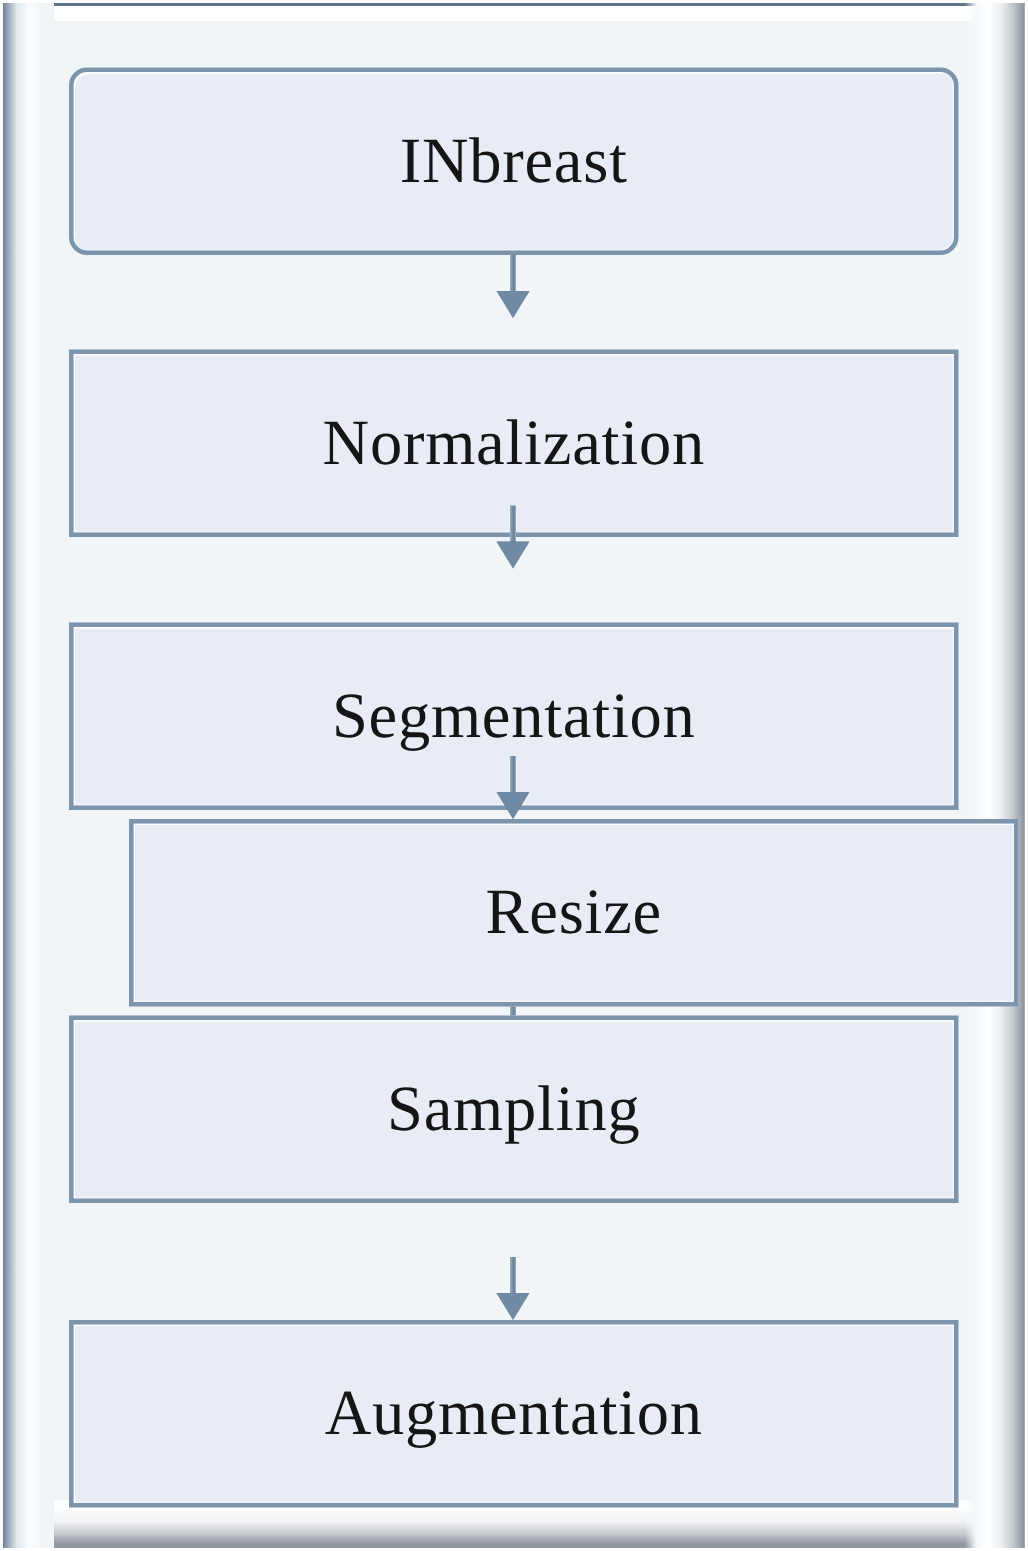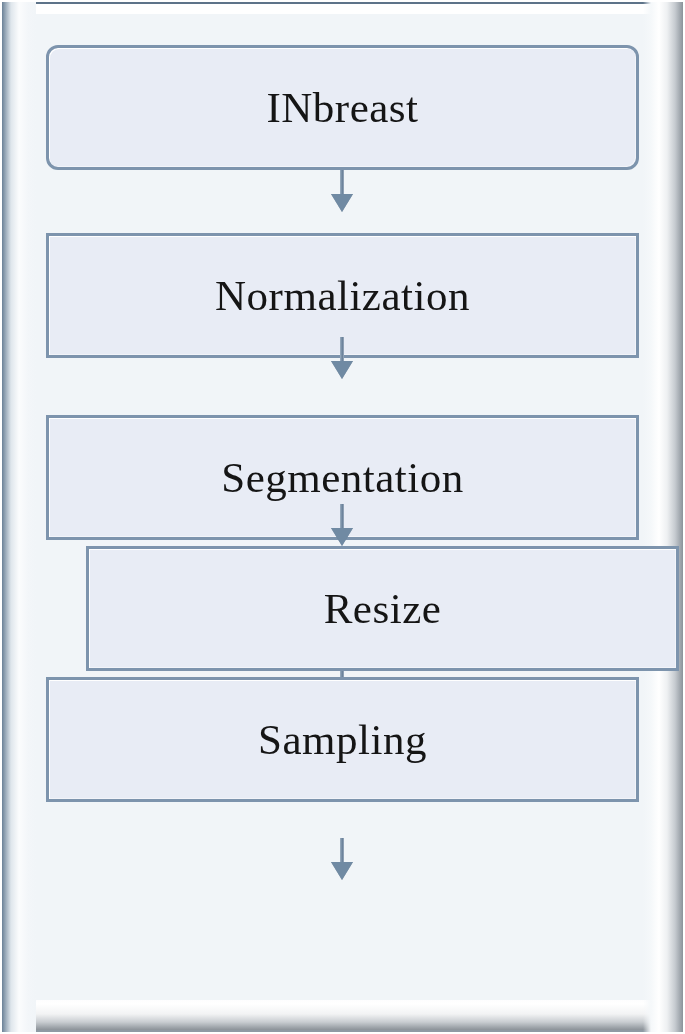--- a/index.html
+++ b/index.html
@@ -203,15 +203,18 @@
 
     <div class="node" style="top:632px;">
       <span class="node-label">Sampling</span>
     </div>
 
     <div class="arrow" style="top:793px;">
       <div class="stem"></div>
       <div class="head"></div>
     </div>
 
+    <div class="node" style="top:835px;">
+      <span class="node-label">Augmentation</span>
+    </div>
 
   </div>
 </div>
 
 </body></html>

